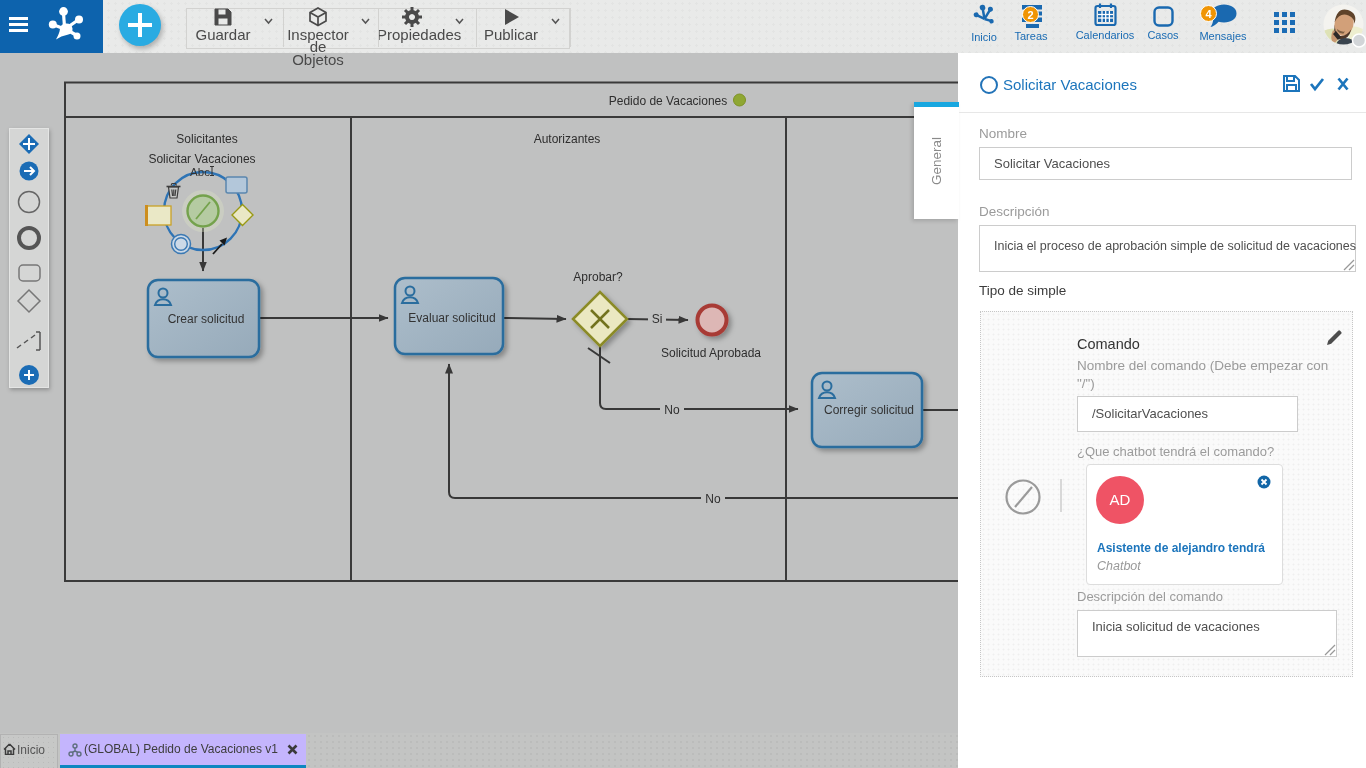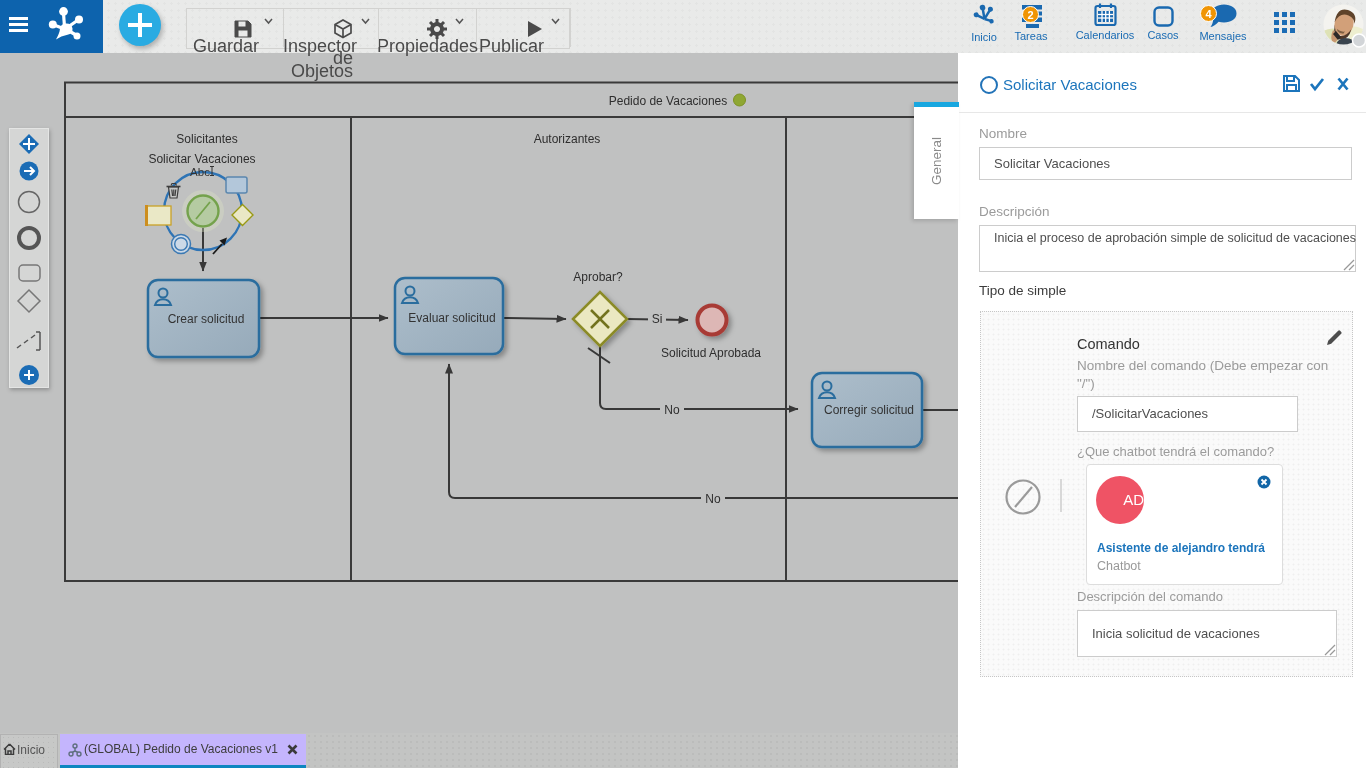--- a/index.html
+++ b/index.html
@@ -6,21 +6,21 @@
 .abs{position:absolute}
 #app{position:relative;width:1366px;height:768px;background:#c0c1c1;overflow:hidden}
 
 #topbar{position:absolute;left:0;top:0;width:1366px;height:53px;background:#e9eae9;background-image:radial-gradient(circle,#e3e4e3 1px,transparent 1.2px);background-size:7px 7px}
 #bluebox{position:absolute;left:0;top:0;width:103px;height:53px;background:#0d63ad}
 #hamb div{position:absolute;left:9px;width:19px;height:3px;background:#fff}
 #plusbtn{position:absolute;left:119px;top:4px;width:42px;height:42px;border-radius:50%;background:#29abe2;box-shadow:2px 3px 5px rgba(0,0,0,.25)}
 #plusbtn:before{content:"";position:absolute;left:9px;top:19px;width:24px;height:4px;background:#fff}
 #plusbtn:after{content:"";position:absolute;left:19px;top:9px;width:4px;height:24px;background:#fff}
 #toolgrp{position:absolute;left:186px;top:8px;width:384px;height:41px;border:1px solid #d2d2d0}
-.tbtn{position:absolute;top:12px;height:39px;text-align:right;color:#4a4a4a;font-size:18px;line-height:12.5px}
+.tbtn{position:absolute;top:0;height:39px;text-align:center;color:#4a4a4a;font-size:15px;line-height:12.5px}
 .tsep{position:absolute;top:0;width:1px;height:39px;background:#d2d2d0}
 .chev{position:absolute;top:17px;width:9px;height:9px}
 
 .hicon{position:absolute;top:0;text-align:center;color:#1a6bb3;font-size:11px;white-space:nowrap}
 .badge{position:absolute;width:17px;height:17px;border-radius:50%;background:#f09504;color:#fff;font-size:11px;font-weight:bold;line-height:17px;text-align:center;border:1px solid #fff}
 
 #tabbar{position:absolute;left:0;top:733px;width:958px;height:35px;background:#c3c4c3;background-image:radial-gradient(circle,#bbbcbb 1px,transparent 1.2px);background-size:6px 6px}
 #tab1{position:absolute;left:0;top:734px;width:58px;height:34px;background:#c7c8c7;border:1px solid #b2b2b2;border-bottom:none;color:#555;font-size:12px;line-height:30px;padding-left:16px;background-image:radial-gradient(circle,#b9bab9 .8px,transparent 1px);background-size:5px 5px}
 #tab2{position:absolute;left:60px;top:734px;width:246px;height:31px;background:#c4b5fd;color:#3d3d3d;font-size:12px;line-height:30px;padding-left:24px}
 #tab2line{position:absolute;left:60px;top:765px;width:246px;height:3px;background:#0e86c0}
@@ -32,21 +32,21 @@
 #gentabbar{position:absolute;left:914px;top:102px;width:45px;height:5px;background:#18a7e0}
 #gentxt{position:absolute;left:914px;top:102px;width:45px;height:117px;color:#8a8a8a;font-size:13.5px}
 #gentxt span{position:absolute;left:22px;top:59px;transform:translate(-50%,-50%) rotate(-90deg);white-space:nowrap}
 .plabel{position:absolute;color:#9b9b9b;font-size:13.5px}
 .pinput{position:absolute;background:#fff;border:1px solid #ccc;color:#4f4f4f;font-size:13px;font-family:"Liberation Sans",sans-serif;padding-left:14px}
 #ptitle{position:absolute;left:1003px;top:76px;color:#1c75bc;font-size:15px}
 .pinput.ta{font-size:12.5px}
 #pdivider{position:absolute;left:959px;top:112px;width:407px;height:1px;background:#e7e7e7}
 #dotpanel{position:absolute;left:980px;top:311px;width:373px;height:366px;border:1px dotted #c6c6c6;background:#fafafa;background-image:radial-gradient(circle,#efefef .9px,transparent 1.1px);background-size:5px 5px}
 #card{position:absolute;left:1086px;top:464px;width:197px;height:121px;background:#fff;border:1px solid #ddd;border-radius:4px}
-#adcircle{position:absolute;left:1096px;top:476px;width:48px;height:48px;border-radius:50%;background:#ef5365;color:#fff;font-size:15px;text-align:right;line-height:48px}
+#adcircle{position:absolute;left:1096px;top:476px;width:48px;height:48px;border-radius:50%;background:#ef5365;color:#fff;font-size:15px;text-align:center;line-height:48px}
 </style></head>
 <body>
 <div id="app">
 
   <svg id="diagram" class="abs" style="left:0;top:0" width="958" height="768" viewBox="0 0 958 768">
     <defs>
       <linearGradient id="taskg" x1="0" y1="0" x2="1" y2="1">
         <stop offset="0" stop-color="#adbecb"></stop>
           <stop offset="1" stop-color="#96aaba"></stop>
       </linearGradient>
@@ -200,21 +200,21 @@
   <svg class="abs" style="left:1283px;top:75px" width="84" height="18" fill="#1c75bc">
     <path d="M1,1 h11 l4,4 v11 h-15 z M4,1 v5 h7 v-5 M4,16 v-6 h9 v6" fill="none" stroke="#1c75bc" stroke-width="2"></path>
     <path d="M28,9 l4,5 l8,-10" fill="none" stroke="#1c75bc" stroke-width="2.7"></path>
     <path d="M55.5,3.5 l9,11 M64.5,3.5 l-9,11" fill="none" stroke="#1c75bc" stroke-width="2.7"></path>
   </svg>
   <div id="pdivider"></div>
 
   <div class="plabel" style="left:979px;top:126px">Nombre</div>
   <div class="pinput" style="left:979px;top:147px;width:373px;height:33px;line-height:31px">Solicitar Vacaciones</div>
   <div class="plabel" style="left:979px;top:204px">Descripción</div>
-  <div class="pinput ta" style="left:979px;top:225px;width:377px;height:47px;line-height:16px;padding-top:4px;white-space:nowrap">Inicia el proceso de aprobación simple de solicitud de vacaciones</div>
+  <div class="pinput ta" style="left:979px;top:225px;width:377px;height:47px;line-height:16px;padding-top:12px;white-space:nowrap">Inicia el proceso de aprobación simple de solicitud de vacaciones</div>
   <div class="plabel" style="left:979px;top:283px;color:#3c3c3c">Tipo de simple</div>
   <div id="dotpanel"></div>
   <div class="abs" style="left:1077px;top:336px;font-weight:normal;font-size:14.5px;color:#333">Comando</div>
   <svg class="abs" style="left:1326px;top:329px" width="17" height="17">
       <path d="M1,16 l1.2,-4.2 l10,-10 a1.3,1.3 0 0 1 1.9,0 l1.1,1.1 a1.3,1.3 0 0 1 0,1.9 l-10,10 z" fill="#4d4d4d"></path>
     </svg>
   <div class="plabel" style="left:1077px;top:357px;width:272px;line-height:18px">Nombre del comando (Debe empezar con "/")</div>
   <div class="pinput" style="left:1077px;top:396px;width:221px;height:36px;line-height:34px">/SolicitarVacaciones</div>
   <div class="plabel" style="left:1077px;top:444px;font-size:13px">¿Que chatbot tendrá el comando?</div>
   <svg class="abs" style="left:1004px;top:478px" width="60" height="40">
@@ -222,23 +222,23 @@
     <line x1="11" y1="29" x2="28" y2="9" stroke="#9a9a9a" stroke-width="2.2"></line>
     <line x1="57" y1="1" x2="57" y2="34" stroke="#ccc" stroke-width="1.5"></line>
   </svg>
   <div id="card"></div>
   <div id="adcircle">AD</div>
   <svg class="abs" style="left:1254px;top:472px" width="20" height="20">
     <circle cx="10" cy="10" r="6.5" fill="#1266a7"></circle>
     <path d="M7.5,7.5 l5,5 M12.5,7.5 l-5,5" stroke="#fff" stroke-width="1.8"></path>
   </svg>
   <div class="abs" style="left:1097px;top:541px;font-weight:bold;color:#1c75bc;font-size:12px">Asistente de alejandro tendrá</div>
-  <div class="abs" style="left:1097px;top:559px;color:#999;font-size:12.5px">Chatbot</div>
+  <div class="abs" style="left:1097px;top:559px;font-style:italic;color:#999;font-size:12.5px">Chatbot</div>
   <div class="plabel" style="left:1077px;top:589px;font-size:13px">Descripción del comando</div>
-  <div class="pinput" style="left:1077px;top:610px;width:260px;height:47px;line-height:16px;padding-top:15px">Inicia solicitud de vacaciones</div>
+  <div class="pinput" style="left:1077px;top:610px;width:260px;height:47px;line-height:16px;padding-top:8px">Inicia solicitud de vacaciones</div>
   <svg class="abs" style="left:1342px;top:258px" width="14" height="14">
       <path d="M12,2 L2,12 M12,7 L7,12" stroke="#999" stroke-width="1.3"></path>
     </svg>
   <svg class="abs" style="left:1323px;top:643px" width="14" height="14">
       <path d="M12,2 L2,12 M12,7 L7,12" stroke="#999" stroke-width="1.3"></path>
     </svg>
 
   <div id="tabbar"></div>
   <div id="tab1"><svg class="abs" style="left:2px;top:8px" width="13" height="12">
         <path d="M6.5,1 L12,6.5 M1,6.5 L6.5,1 M2.5,5.5 v6 h8 v-6 M5,11.5 v-3.5 h3 v3.5" fill="none" stroke="#3c3c3c" stroke-width="1.5"></path>

